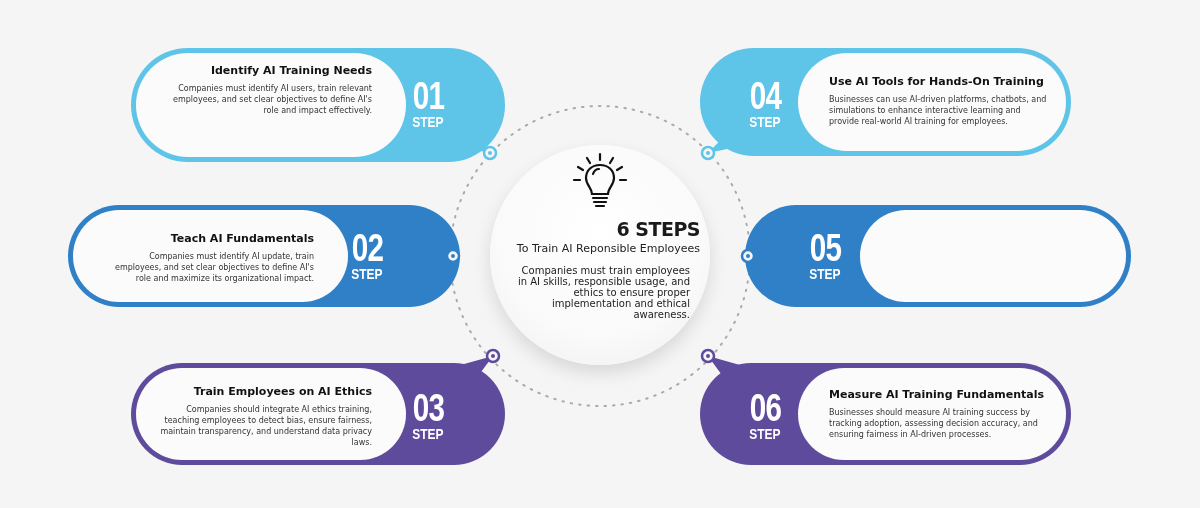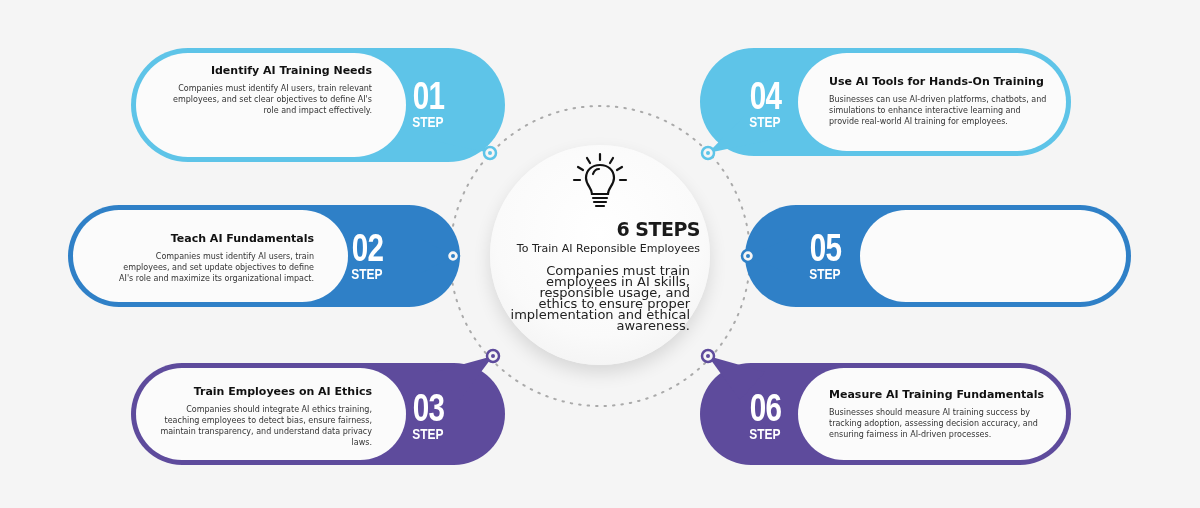--- a/index.html
+++ b/index.html
@@ -12,21 +12,21 @@
   .txt { position:absolute; color:#222; }
   .txt h3 { margin:0 0 6px 0; font-size:11px; font-weight:bold; color:#111; line-height:13px; }
   .txt p { margin:0; font-size:8px; line-height:11px; color:#333; }
   .right { text-align:right; }
   .left { text-align:left; }
   .center-circle { position:absolute; left:490px; top:145px; width:220px; height:220px; border-radius:50%; background:radial-gradient(circle at 50% 40%, #ffffff 0%, #fafafa 60%, #eeeeee 100%); box-shadow:0 8px 18px rgba(0,0,0,0.12); }
   .center-content { position:absolute; left:500px; top:150px; width:200px; text-align:right; }
   .bulb { display:block; margin:0 auto; width:60px; height:60px; }
   .ctitle { margin-top:8px; font-size:19px; font-weight:bold; color:#1a1a1a; letter-spacing:-0.5px; line-height:22px; }
   .csub { font-size:11px; color:#222; line-height:13px; margin-top:2px; }
-  .cdesc { font-size:13px; color:#222; line-height:11px; margin-top:10px; padding:0 10px; }
+  .cdesc { font-size:10px; color:#222; line-height:11px; margin-top:10px; padding:0 10px; }
 </style>
 </head>
 <body>
 
 <div class="canvas">
 
   <svg class="bg" width="1200" height="508" viewBox="0 0 1200 508">
 
     <circle cx="600" cy="256" r="150" fill="none" stroke="#aaaaaa" stroke-width="2" stroke-dasharray="1.5 7" stroke-linecap="round"></circle>
 
@@ -107,21 +107,21 @@
     <h3>Identify AI Training Needs</h3>
     <p>Companies must identify AI users, train relevant employees, and set clear objectives to define AI's role and impact effectively.</p>
   </div>
   <div class="badge" style="left:407px; top:78px; width:52px;">
     <span class="num">01</span>
     <span class="lbl">STEP</span>
   </div>
 
   <div class="txt right" style="left:110px; top:232px; width:204px;">
     <h3>Teach AI Fundamentals</h3>
-    <p>Companies must identify AI users, train employees, and set update objectives to define AI's role and maximize its organizational impact.</p>
+    <p>Companies must identify AI update, train employees, and set clear objectives to define AI's role and maximize its organizational impact.</p>
   </div>
   <div class="badge" style="left:346px; top:230px; width:52px;">
     <span class="num">02</span>
     <span class="lbl">STEP</span>
   </div>
 
   <div class="txt right" style="left:158px; top:385px; width:214px;">
     <h3>Train Employees on AI Ethics</h3>
     <p>Companies should integrate AI ethics training, teaching employees to detect bias, ensure fairness, maintain transparency, and understand data privacy laws.</p>
   </div>

